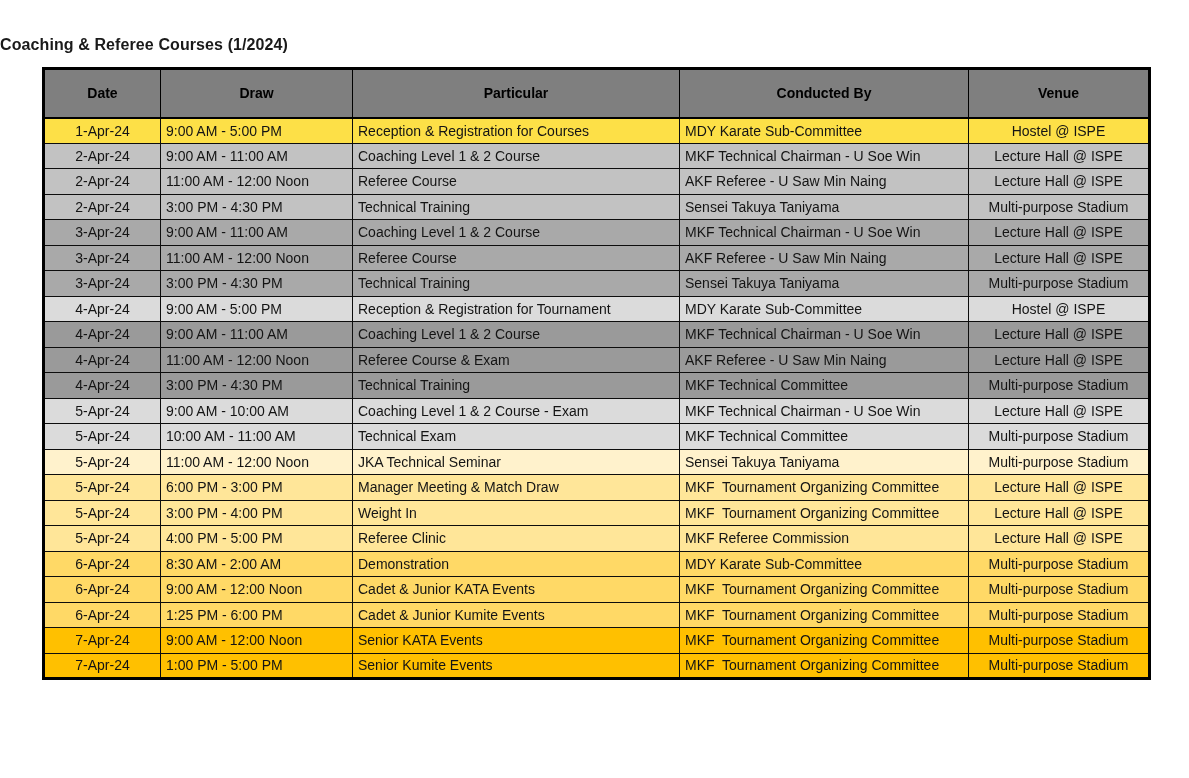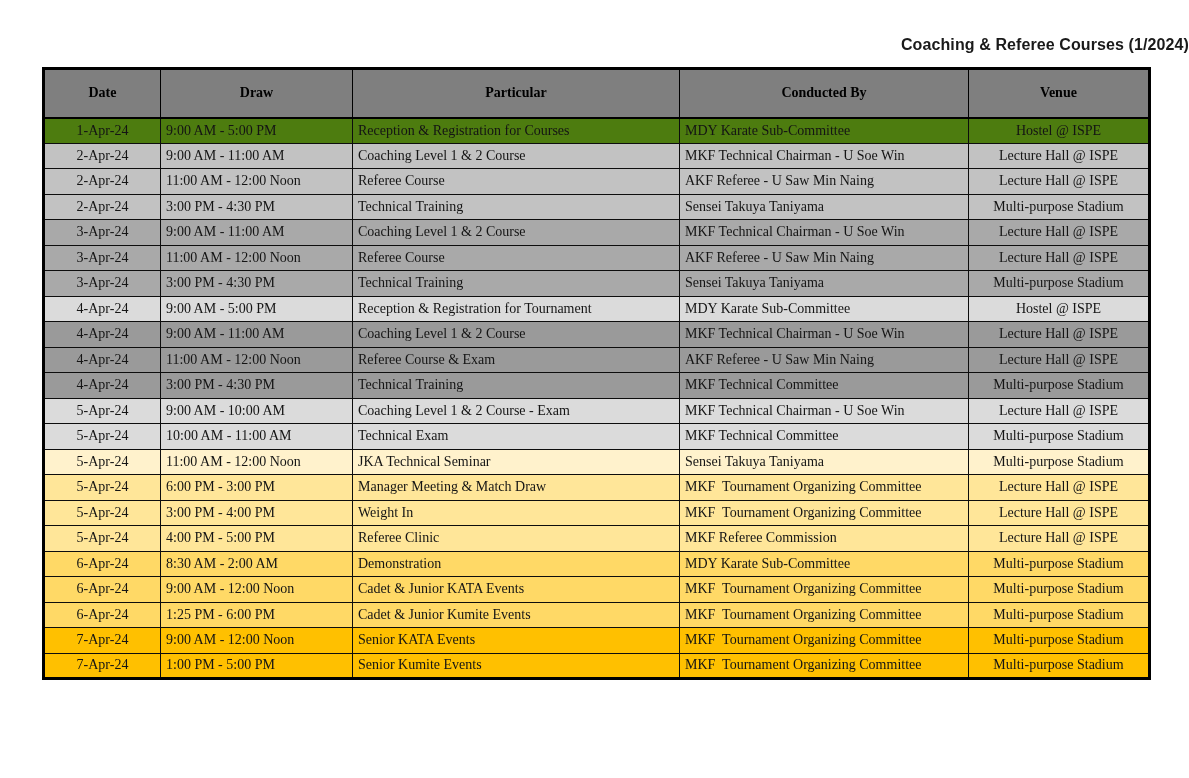--- a/index.html
+++ b/index.html
@@ -5,36 +5,35 @@
   * { margin: 0; padding: 0; box-sizing: border-box; }
   html, body {
     width: 1189px; height: 778px;
     background: #ffffff;
     font-family: "Liberation Sans", "DejaVu Sans", sans-serif;
     color: #111111;
     overflow: hidden;
   }
   .page { width: 1189px; height: 778px; position: relative; }
 
-  .titles { text-align: right; padding-top: 33px; }
+  .titles { text-align: left; padding-top: 33px; }
   .title-line {
     font-size: 16px;
     font-weight: bold;
     line-height: 24px;
     color: #1a1a1a;
     letter-spacing: 0.1px;
   }
 
   table.itinerary {
     border-collapse: collapse;
     table-layout: fixed;
     width: 1106px;
     margin: 10px 0 0 42px;
     border: 3px solid #000000;
-    font-family: Liberation Serif, serif;
   }
   col.c-date  { width: 117px; }
   col.c-time  { width: 192px; }
   col.c-part  { width: 327px; }
   col.c-cond  { width: 289px; }
   col.c-venue { width: 181px; }
 
   thead th {
     background: #7f7f7f;
     color: #000000;
@@ -80,21 +79,21 @@
     <thead>
       <tr>
         <th>Date</th>
         <th>Draw</th>
         <th>Particular</th>
         <th>Conducted By</th>
         <th>Venue</th>
       </tr>
     </thead>
     <tbody id="rows">
-        <tr style="background: #4d7c0f;">
+        <tr style="background: #fde047;">
       <td class="al-center">1-Apr-24</td>
       <td class="al-left">9:00 AM - 5:00 PM</td>
       <td class="al-left">Reception &amp; Registration for Courses</td>
       <td class="al-left">MDY Karate Sub-Committee</td>
       <td class="al-center">Hostel @ ISPE</td>
     </tr>
         <tr style="background: rgb(194, 194, 194);">
       <td class="al-center">2-Apr-24</td>
       <td class="al-left">9:00 AM - 11:00 AM</td>
       <td class="al-left">Coaching Level 1 &amp; 2 Course</td>

